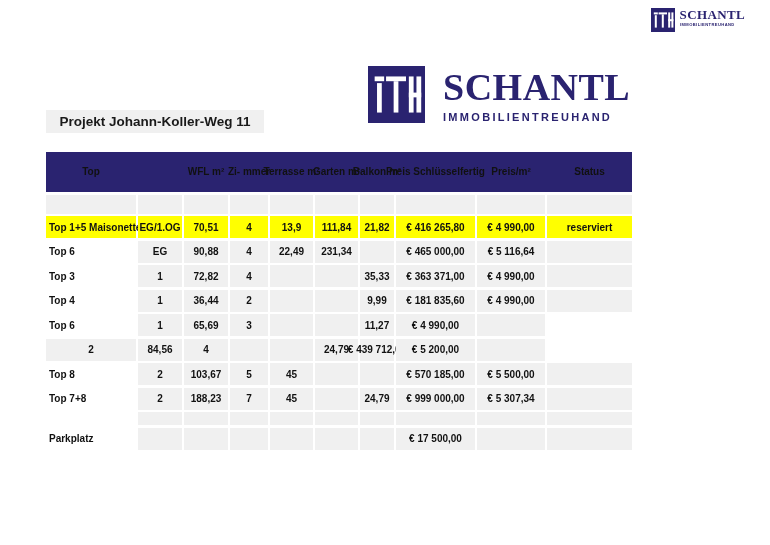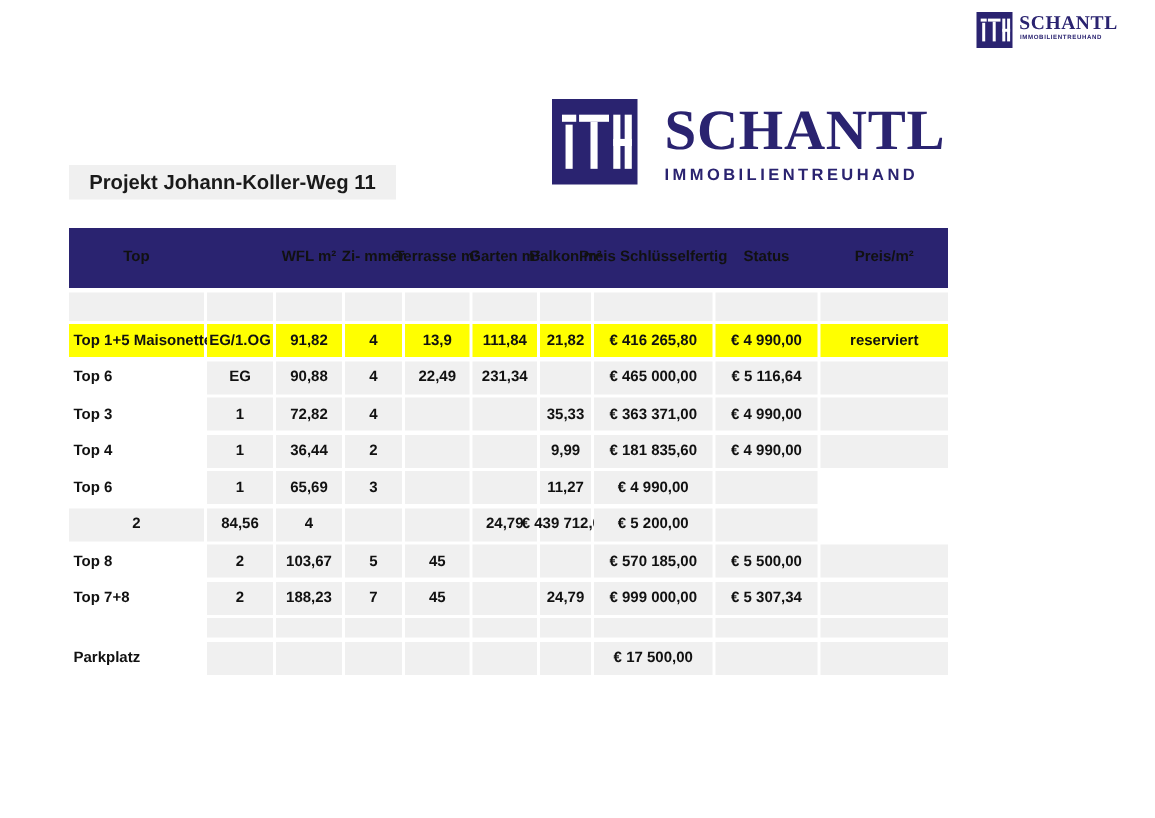--- a/index.html
+++ b/index.html
@@ -129,39 +129,39 @@
       <div class="cell hcell">Zi-
 mmer</div>
       <div class="cell hcell">Terrasse
 m²</div>
       <div class="cell hcell">Garten
 m²</div>
       <div class="cell hcell">Balkon
 m²</div>
       <div class="cell hcell">Preis
 Schlüsselfertig</div>
+      <div class="cell hcell">Preis/m²</div>
       <div class="cell hcell">Status</div>
-      <div class="cell hcell">Preis/m²</div>
     </div>
     <div class="trow body-row spacer-all">
       <div class="cell first"></div>
       <div class="cell"></div>
       <div class="cell"></div>
       <div class="cell"></div>
       <div class="cell"></div>
       <div class="cell"></div>
       <div class="cell"></div>
       <div class="cell"></div>
       <div class="cell"></div>
       <div class="cell"></div>
     </div>
     <div class="trow body-row drow highlight">
       <div class="cell first">Top 1+5 Maisonette</div>
       <div class="cell">EG/1.OG</div>
-      <div class="cell">91,82</div>
+      <div class="cell">70,51</div>
       <div class="cell">4</div>
       <div class="cell">13,9</div>
       <div class="cell">111,84</div>
       <div class="cell">21,82</div>
       <div class="cell">€ 416 265,80</div>
       <div class="cell">€ 4 990,00</div>
       <div class="cell">reserviert</div>
     </div>
     <div class="trow body-row drow">
       <div class="cell first">Top 6</div>

